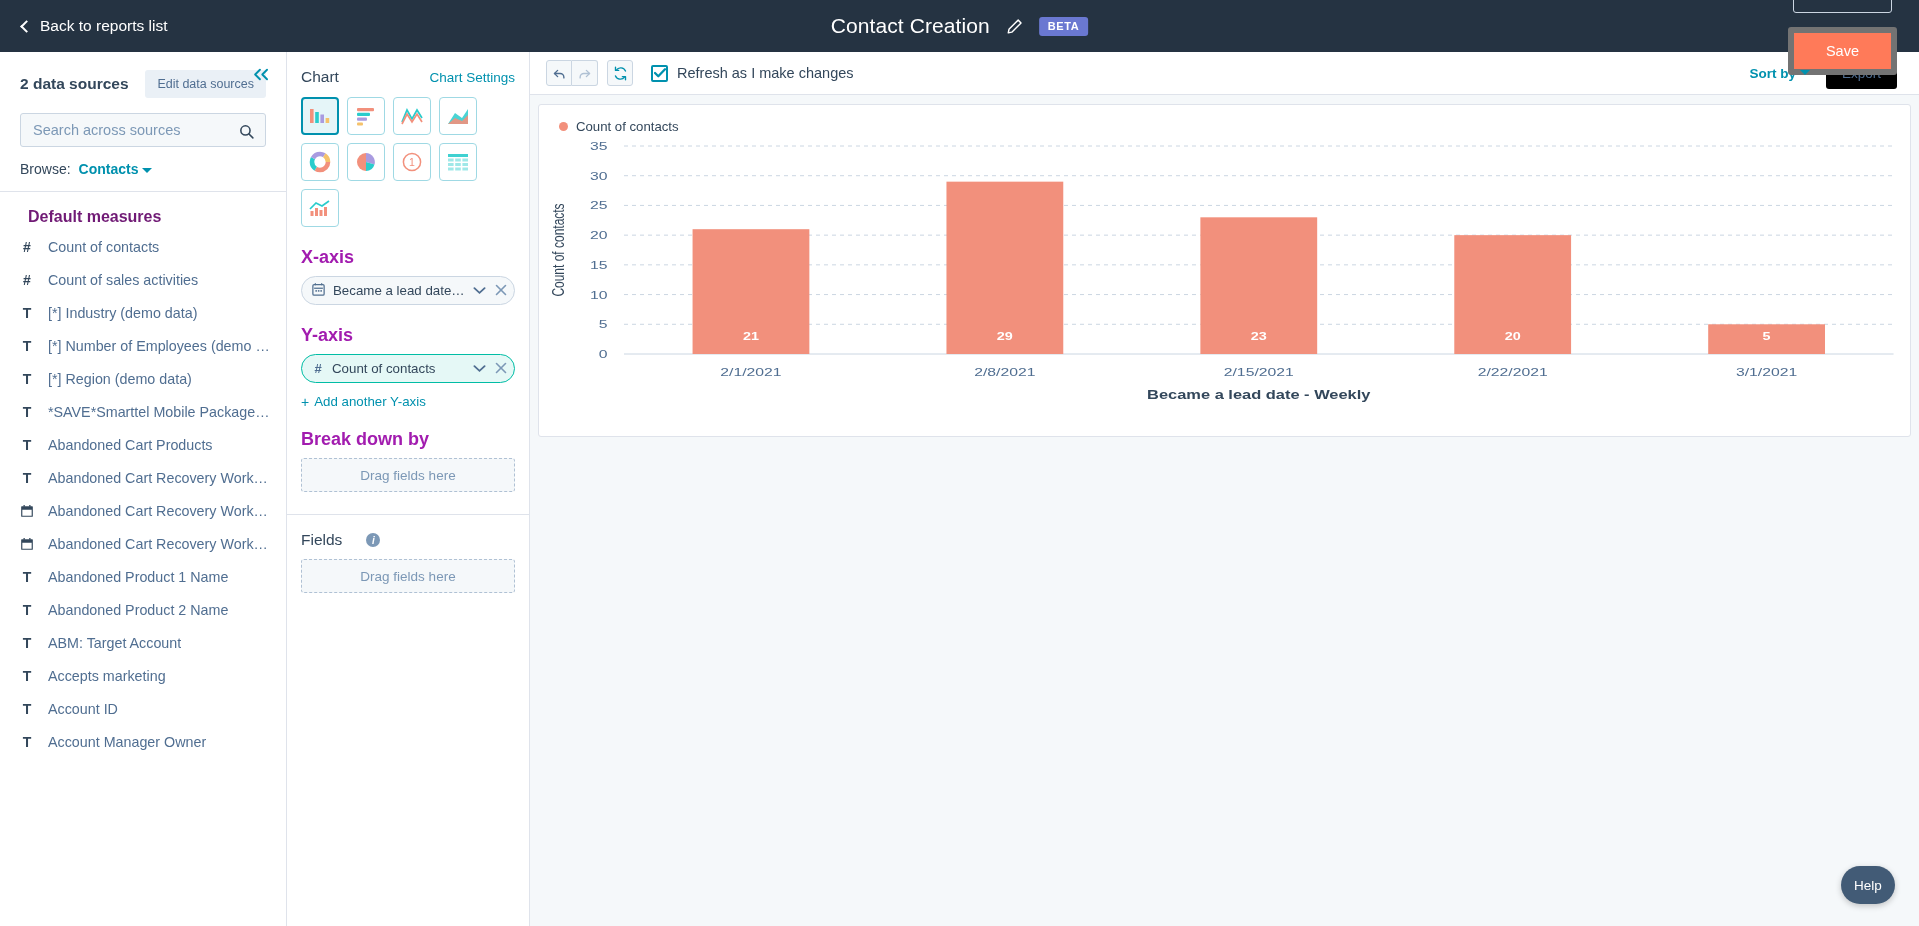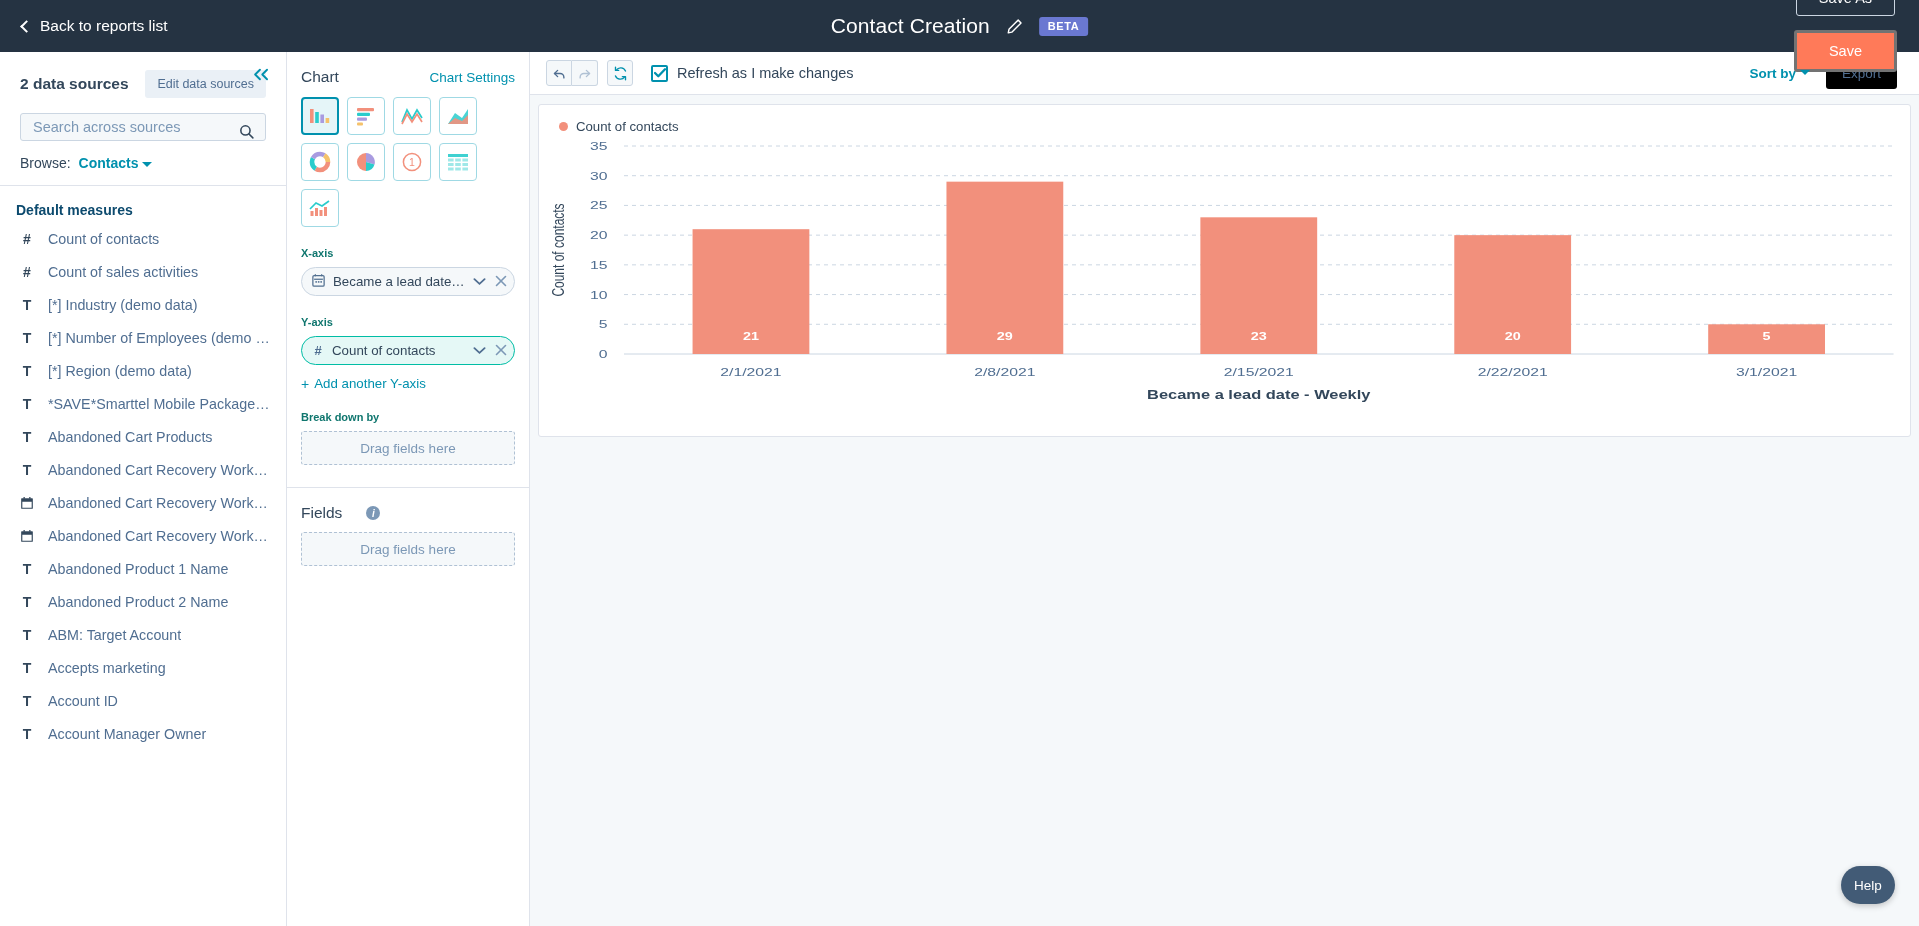--- a/index.html
+++ b/index.html
@@ -34,21 +34,21 @@
     background: #6A78D1; color: #fff; font-size: 11px; font-weight: 700;
     letter-spacing: .6px; padding: 4px 9px; border-radius: 3px; line-height: 1;
   }
   .top-actions { margin-left: auto; margin-right: 22px; display: flex; gap: 14px; align-items: center; flex-direction: column; }
   .btn-saveas {
     background: transparent; border: 1px solid #cbd6e2; color: #fff;
     border-radius: 3px; padding: 9px 22px; font-size: 14.5px; cursor: pointer;
     font-family: inherit; font-weight: 500;
   }
   .btn-save {
-    background: #FF7A59; border: 3px solid #737373; color: #fff;
+    background: #FF7A59; border: 6px solid #737373; color: #fff;
     border-radius: 3px; padding: 10px 32px; font-size: 14.5px; cursor: pointer;
     font-family: inherit; font-weight: 500;
   }
 
   
   .body { flex: 1; display: flex; min-height: 0; }
 
   
   .sidebar {
     width: 287px; min-width: 287px; background: #fff;
@@ -63,37 +63,37 @@
     padding: 7px 12px; border-radius: 3px; cursor: pointer; font-family: inherit;
   }
   .collapse-btn {
     position: absolute; left: 247px; top: 60px; width: 28px; height: 28px;
     display: flex; align-items: center; justify-content: center;
     color: #0091ae; cursor: pointer; font-size: 17px; background: transparent;
     border: none; font-family: inherit;
   }
   .search-wrap { position: relative; margin: 15px 20px 0 20px; }
   .search-input {
-    width: 100%; height: 28px; border: 1px solid #cbd6e2; border-radius: 3px;
+    width: 100%; height: 34px; border: 1px solid #cbd6e2; border-radius: 3px;
     background: #f5f8fa; padding: 0 36px 0 12px; font-size: 14.5px;
     color: #33475b; font-family: inherit; outline: none;
   }
   .search-input::placeholder { color: #7c98b6; }
   .search-icon { position: absolute; right: 11px; top: 10px; color: #33475b; }
   .browse-row { display: flex; align-items: center; gap: 8px; padding: 14px 20px 14px 20px; font-size: 14px; }
   .browse-label { color: #33475b; }
   .browse-value { color: #0091ae; font-weight: 700; cursor: pointer; }
   .caret-down {
     display: inline-block; width: 0; height: 0;
     border-left: 5px solid transparent; border-right: 5px solid transparent;
     border-top: 5px solid #0091ae; margin-left: 4px; position: relative; top: -1px;
   }
   .sb-divider { height: 1px; background: #dfe3eb; }
   .sb-scroll { flex: 1; overflow: hidden; padding-bottom: 6px; }
-  .sb-group-title { font-size: 14px; font-weight: 700; color: #0c4a6e; padding: 16px 20px 4px 16px; }
+  .sb-group-title { font-size: 16px; font-weight: 700; color: #701a75; padding: 16px 20px 4px 16px; margin-left: 12px; }
   .field-row {
     display: flex; align-items: center; gap: 14px; padding: 6px 16px 6px 20px;
     cursor: pointer; height: 33px;
   }
   .field-icon { width: 14px; min-width: 14px; display: flex; justify-content: center;
      color: #33475b; font-size: 14px; font-weight: 700; }
   .field-icon.cal { color: #33475b; }
   .field-label {
     color: #506e91; font-size: 14.3px; white-space: nowrap;
     overflow: hidden; text-overflow: ellipsis; max-width: 232px;
@@ -115,21 +115,21 @@
   .cfg-head-row { display: flex; align-items: baseline; justify-content: space-between; margin-bottom: 11px; }
   .cfg-h { font-size: 15.5px; font-weight: 400; color: #33475b; }
   .cfg-link { font-size: 13.5px; color: #0091ae; cursor: pointer; font-weight: 400; }
   .chart-grid { display: grid; grid-template-columns: repeat(4, 38px); gap: 8px; }
   .chart-opt {
     width: 38px; height: 38px; border: 1px solid #9fd9e4; border-radius: 4px;
     background: #fff; display: flex; align-items: center; justify-content: center;
     cursor: pointer; padding: 5px;
   }
   .chart-opt.selected { border: 2px solid #0091ae; background: #e5f5f8; }
-  .cfg-section-label { font-size: 11px; font-weight: 700; color: #0f766e; margin: 20px 0 8px 0; }
+  .cfg-section-label { font-size: 18px; font-weight: 700; color: #a21caf; margin: 20px 0 8px 0; }
   .pill {
     display: flex; align-items: center; gap: 7px; height: 29px;
     border-radius: 15px; padding: 0 7px 0 9px; font-size: 13.3px; cursor: pointer;
   }
   .pill.date { background: #f5f8fa; border: 1px solid #cbd6e2; color: #33475b; }
   .pill.measure { background: #e5f8f6; border: 1px solid #00bda5; color: #33475b; }
   .pill-text { flex: 1; white-space: nowrap; overflow: hidden; text-overflow: ellipsis; }
   .pill-chev { color: #506e91; font-size: 11px; }
   .pill-x { color: #7c98b6; font-size: 14px; padding-left: 2px; }
   .add-axis { display: flex; align-items: center; gap: 5px; color: #0091ae; font-size: 13.3px;

